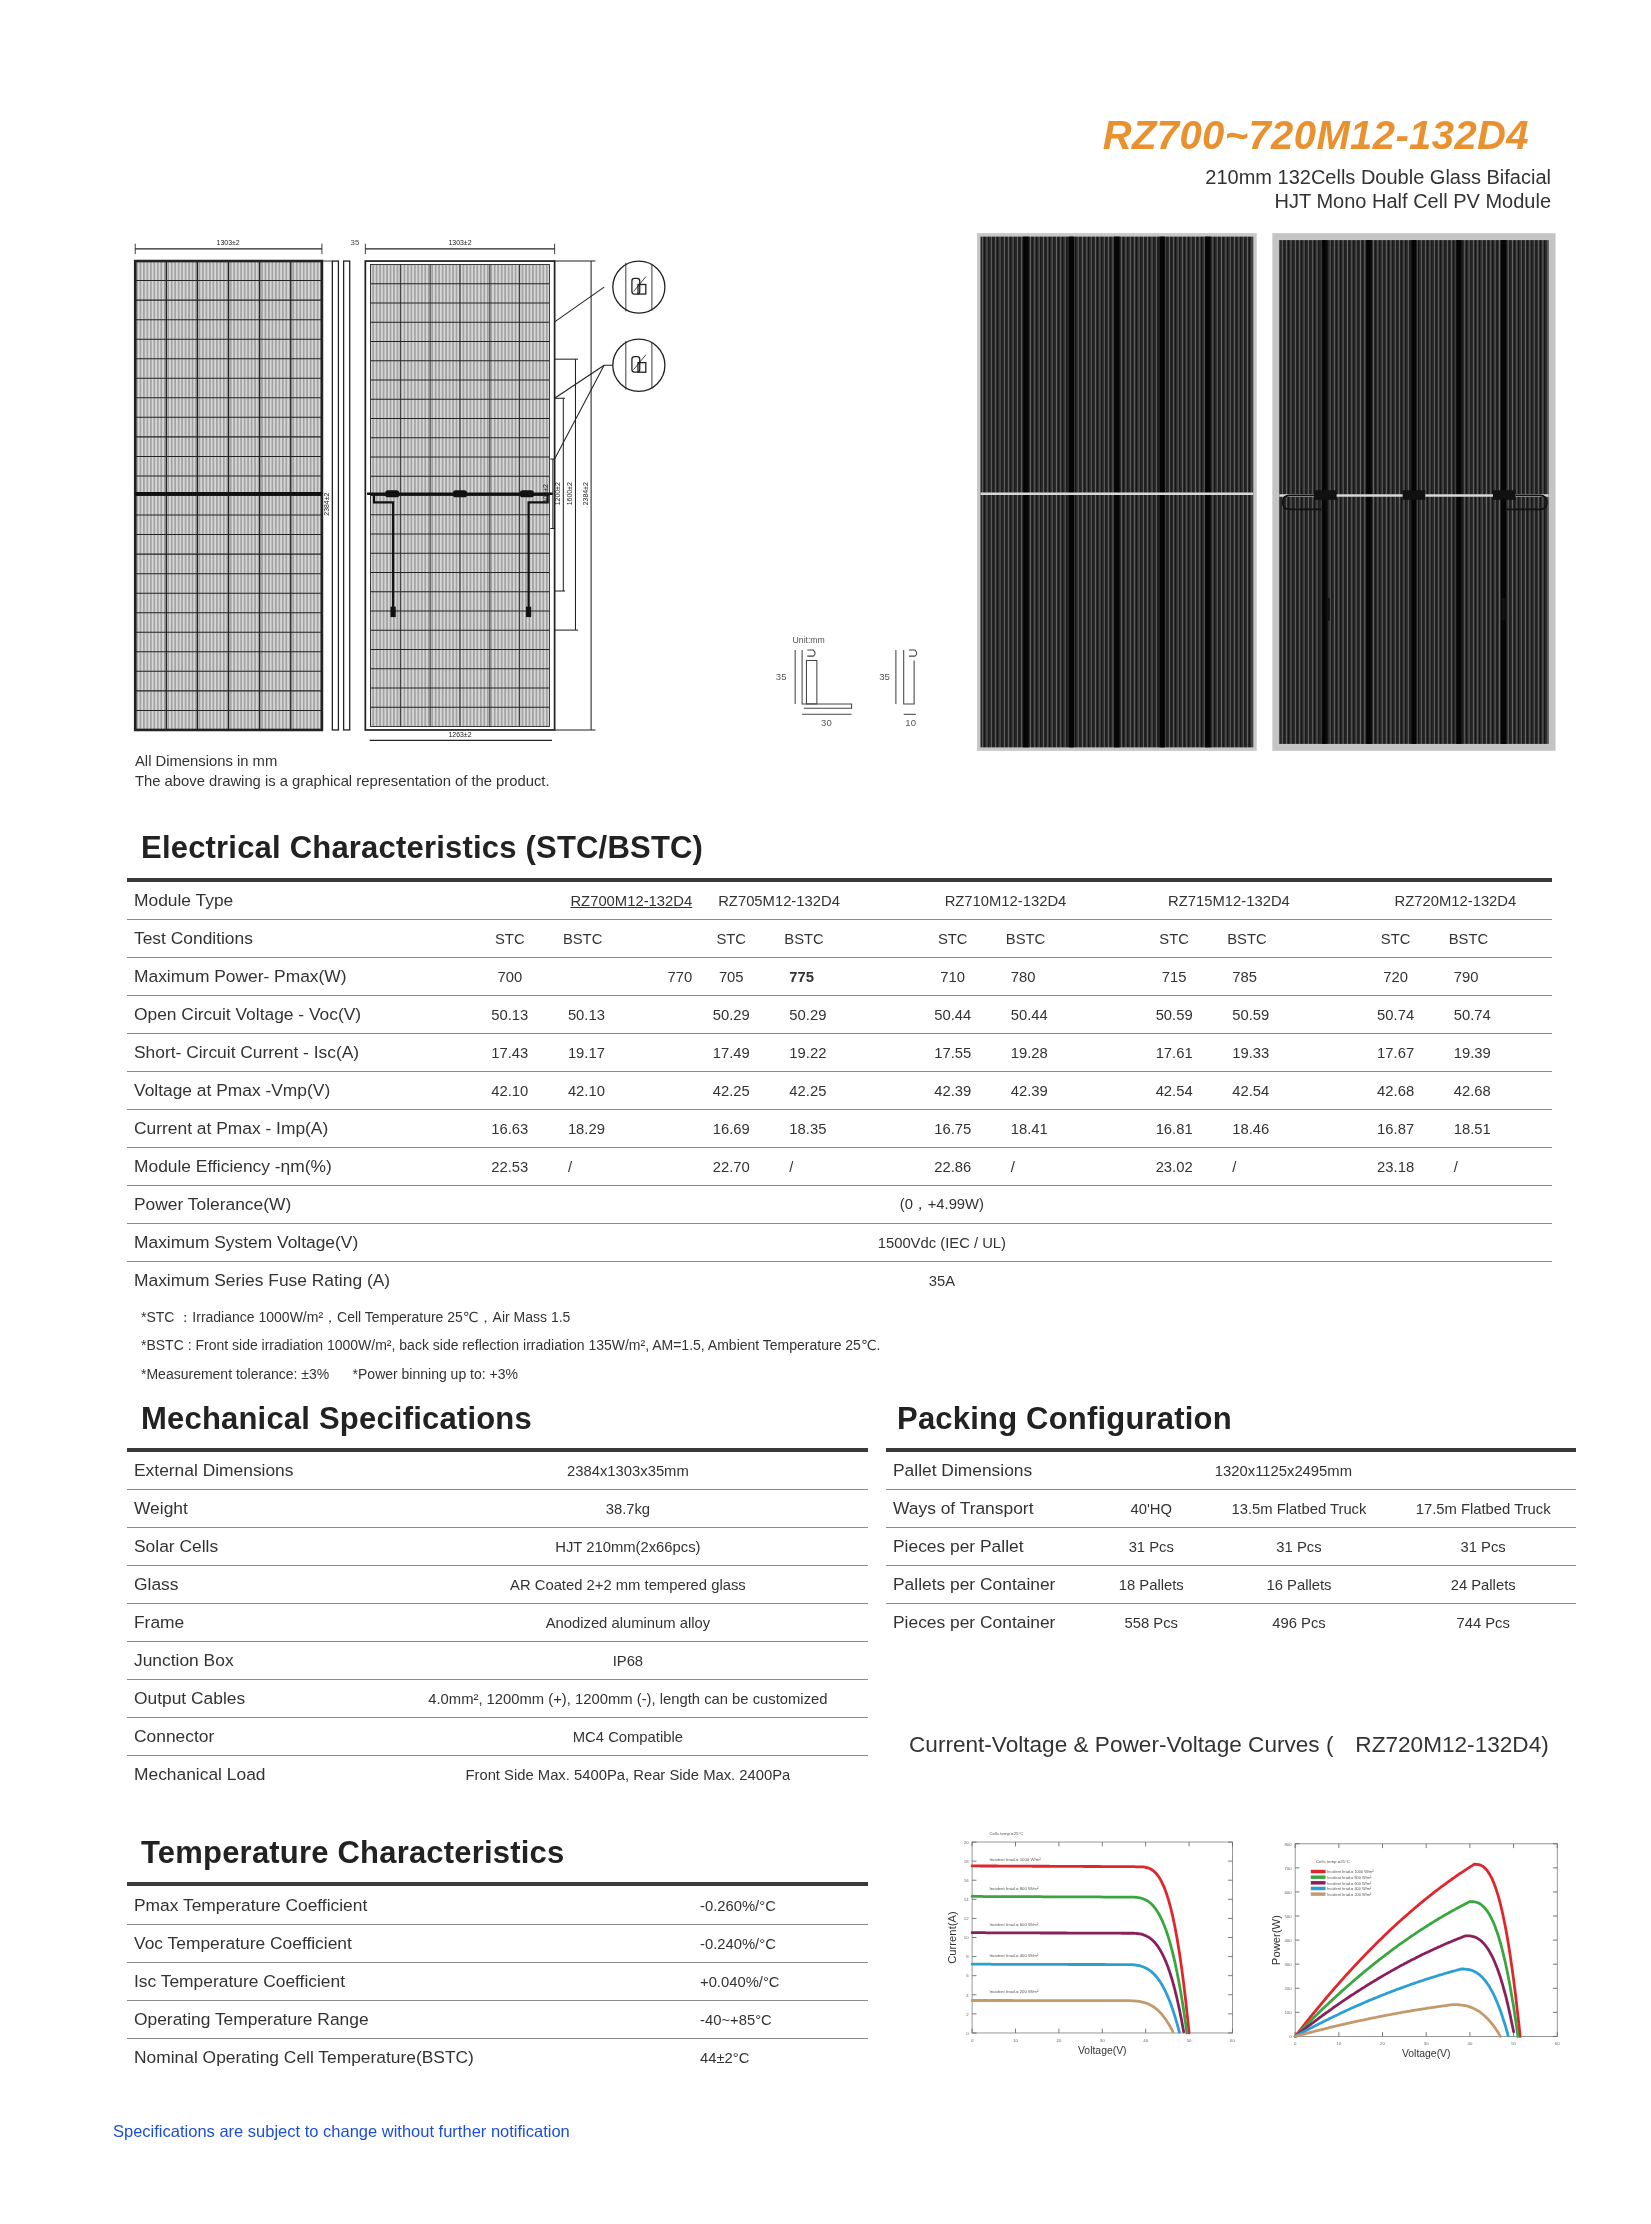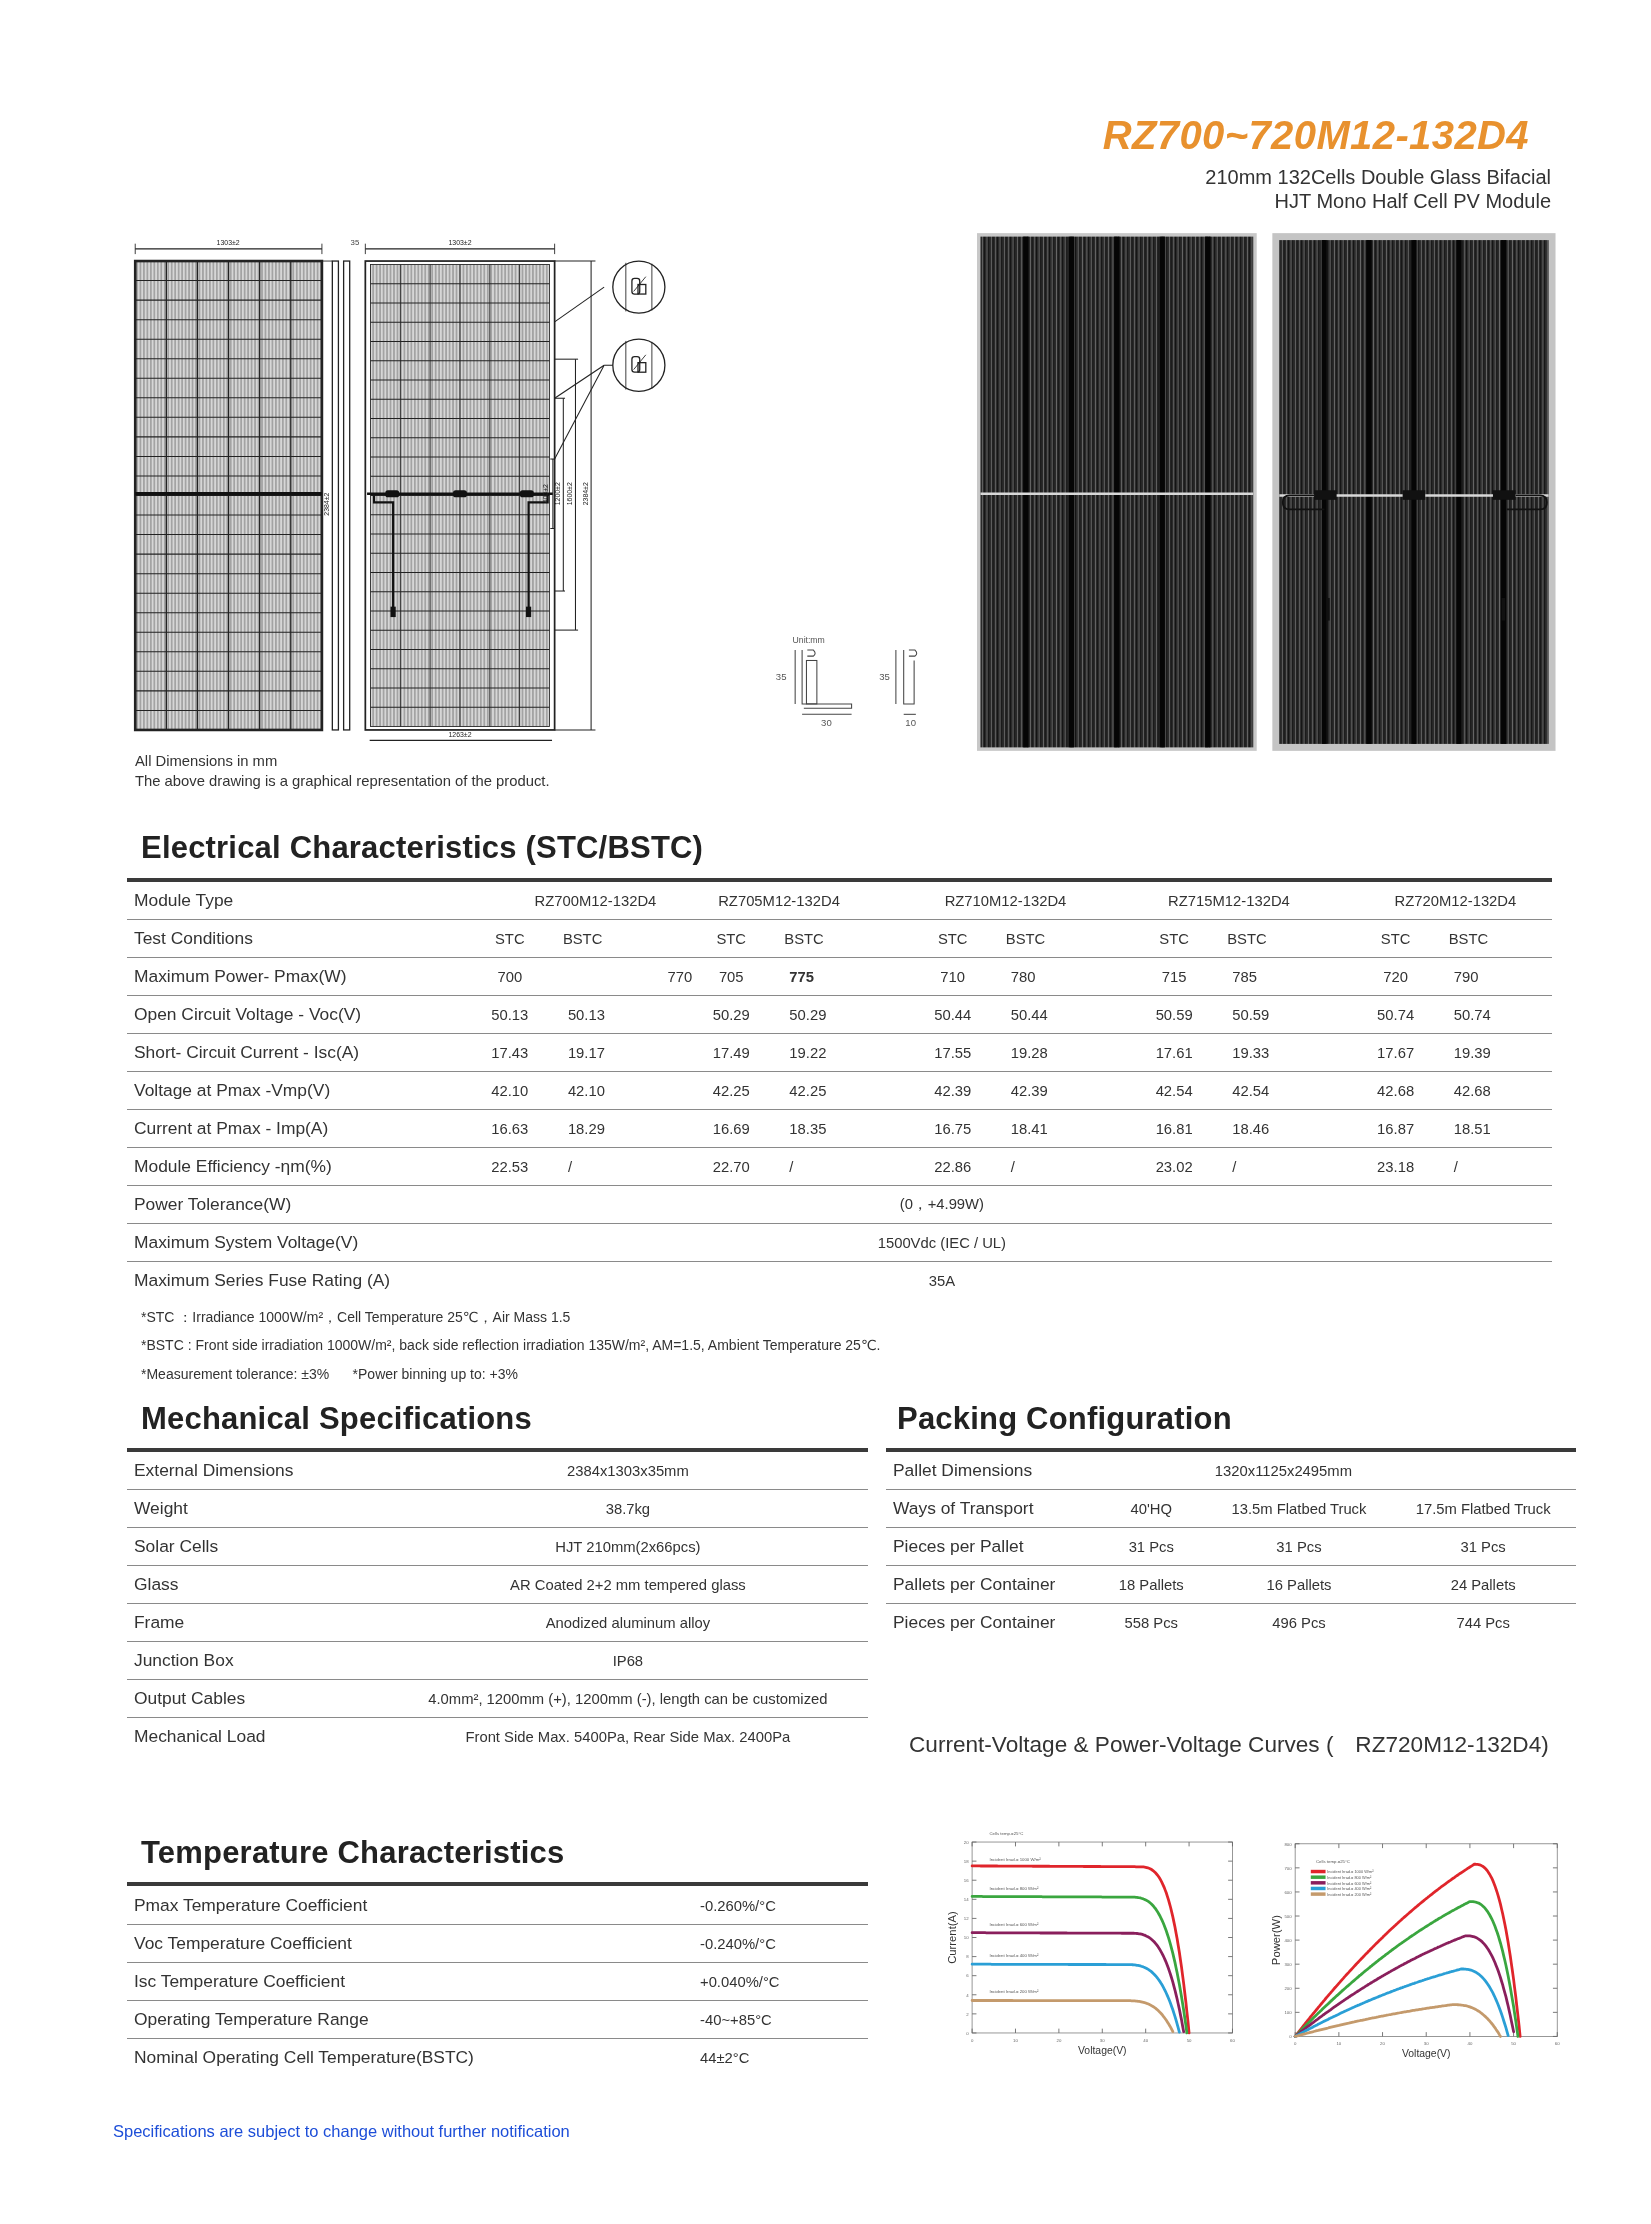--- a/index.html
+++ b/index.html
@@ -271,21 +271,21 @@
     <col style="width:78px">
       <col style="width:143px">
     <col style="width:78px">
       <col style="width:143px">
     <col style="width:78px">
       <col style="width:117px">
   </colgroup>
   <tbody>
       <tr>
     <td class="lbl">Module Type</td>
-    <td class="val" colspan="2" style="text-align:center;padding-left:28px;">RZ700M12-132D4</td>
+    <td class="val" colspan="2" style="text-align:right;padding-left:28px;text-decoration:underline;">RZ700M12-132D4</td>
     <td class="val" colspan="2" style="text-align:left;padding-left:26px;">RZ705M12-132D4</td>
     <td class="val" colspan="2" style="text-align:left;padding-left:31px;">RZ710M12-132D4</td>
     <td class="val" colspan="2" style="text-align:left;padding-left:33px;">RZ715M12-132D4</td>
     <td class="val" colspan="2" style="text-align:left;padding-left:38px;">RZ720M12-132D4</td>
   </tr>
   <tr>
     <td class="lbl">Test Conditions</td>
     <td class="val">STC</td>
     <td class="val" style="text-align:left;padding-left:14px;">BSTC</td>
     <td class="val">STC</td>
@@ -426,20 +426,24 @@
         <td class="lbl">Frame</td>
         <td class="val">Anodized aluminum alloy</td>
       </tr>
       <tr>
         <td class="lbl">Junction Box</td>
         <td class="val">IP68</td>
       </tr>
       <tr>
         <td class="lbl">Output Cables</td>
         <td class="val">4.0mm², 1200mm (+), 1200mm (-), length can be customized</td>
+      </tr>
+      <tr>
+        <td class="lbl">Connector</td>
+        <td class="val">MC4 Compatible</td>
       </tr>
       <tr class="nob">
         <td class="lbl">Mechanical Load</td>
         <td class="val">Front Side Max. 5400Pa, Rear Side Max. 2400Pa</td>
       </tr>
     </tbody>
 </table>
 
 <div class="abs section-title" style="left:897px; top:1401px;">Packing Configuration</div>
 <div class="abs heavy-rule" style="left:886px; top:1448px; width:690px;"></div>

